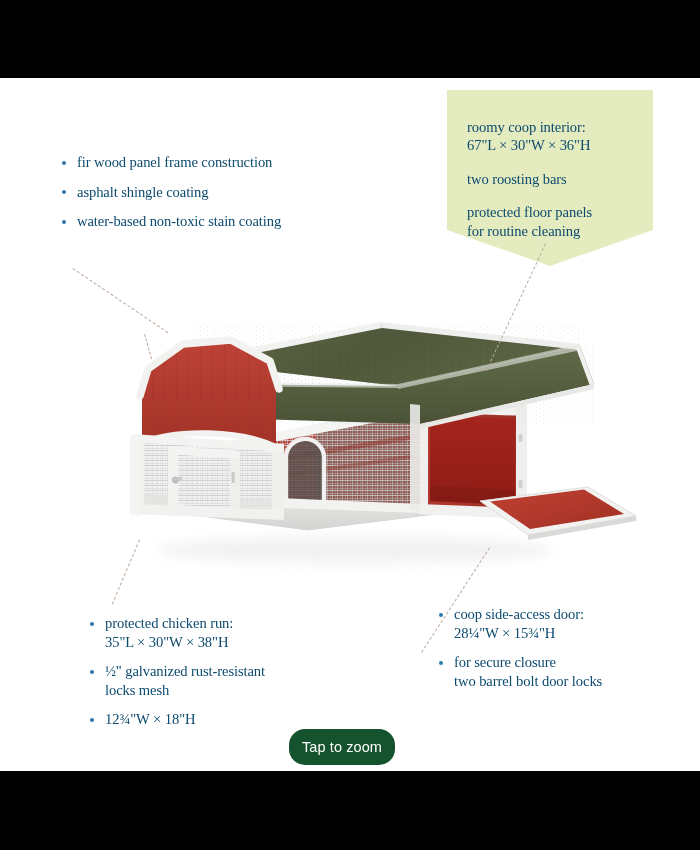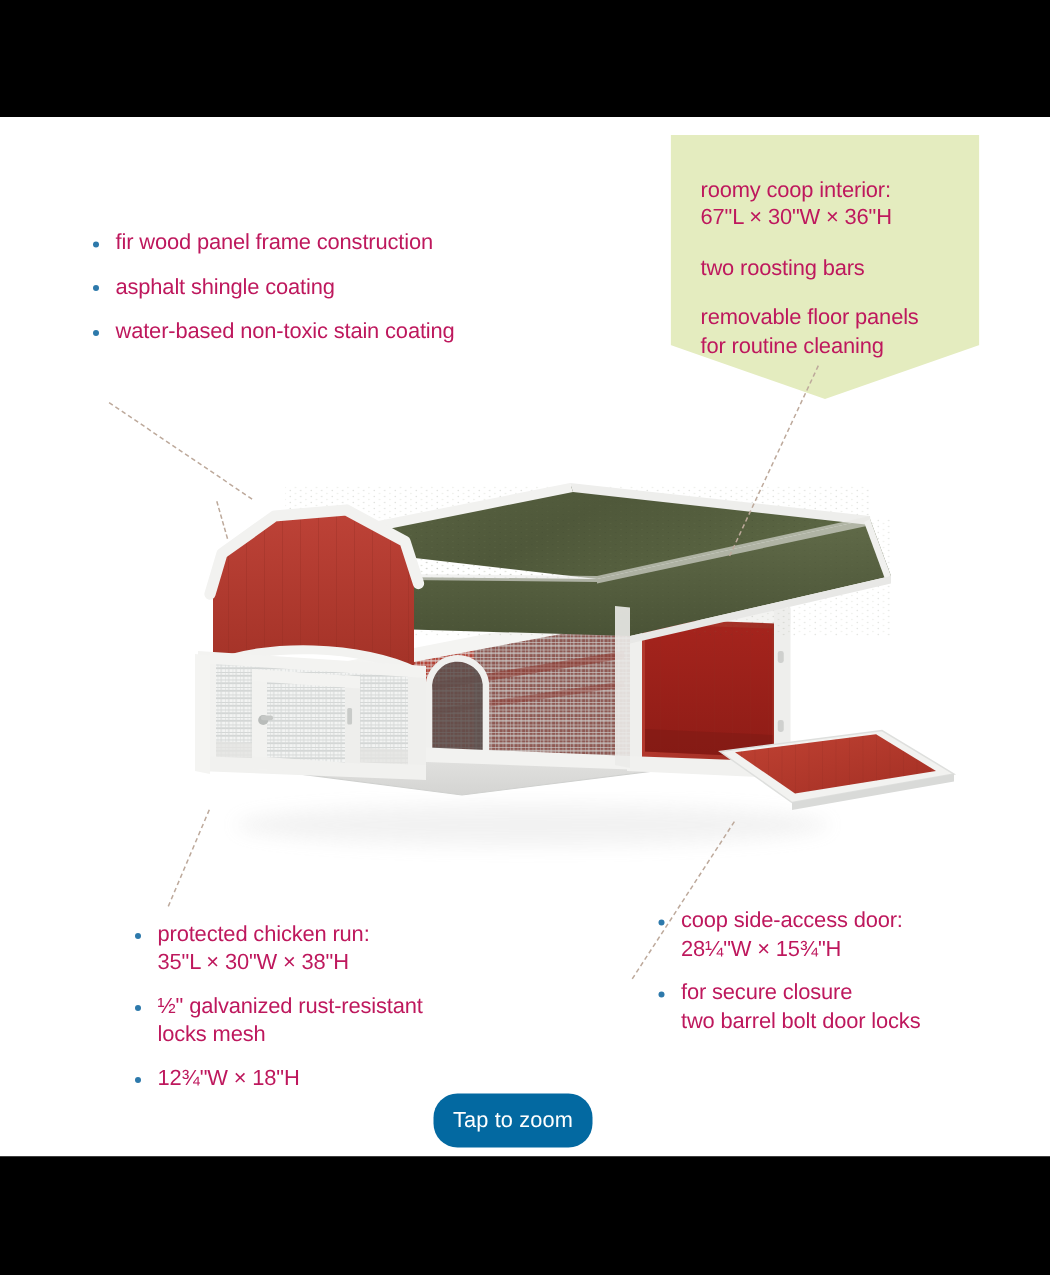--- a/index.html
+++ b/index.html
@@ -40,25 +40,26 @@
     background: #ffffff;
     overflow: hidden;
   }
 
   
   .bullet-list { list-style: none; }
 
   .bullet-item {
     position: relative;
     padding-left: 17px;
-    color: #be185d;
+    color: #0c4a6e;
     font-size: 14.6px;
     line-height: 18.6px;
     letter-spacing: -0.1px;
     margin-bottom: 11px;
+    font-family: Liberation Serif, serif;
   }
   .bullet-item:last-child { margin-bottom: 0; }
 
   .bullet-item::before {
     content: "";
     position: absolute;
     left: 2px;
     top: 7.5px;
     width: 4.2px;
     height: 4.2px;
@@ -119,21 +120,21 @@
     z-index: 5;
   }
 
   
   #tap-to-zoom {
     position: absolute;
     left: 289px;
     top: 651px;
     width: 106px;
     height: 36px;
-    background: #0369a1;
+    background: #14532d;
     border-radius: 16px;
     color: #ffffff;
     font-size: 14.5px;
     line-height: 36px;
     text-align: center;
     letter-spacing: 0.1px;
     z-index: 40;
     cursor: pointer;
   }
 
@@ -354,21 +355,21 @@
     <div id="callout">
       <ul class="bullet-list">
         <li class="bullet-item">
           <span class="line">roomy coop interior:</span>
           <span class="line">67"L × 30"W × 36"H</span>
         </li>
         <li class="bullet-item">
           <span class="line">two roosting bars</span>
         </li>
         <li class="bullet-item">
-          <span class="line">removable floor panels</span>
+          <span class="line">protected floor panels</span>
           <span class="line">for routine cleaning</span>
         </li>
       </ul>
     </div>
 
     <ul class="bullet-list" id="specs-bottom-left">
       <li class="bullet-item">
         <span class="line">protected chicken run:</span>
         <span class="line">35"L × 30"W × 38"H</span>
       </li>

